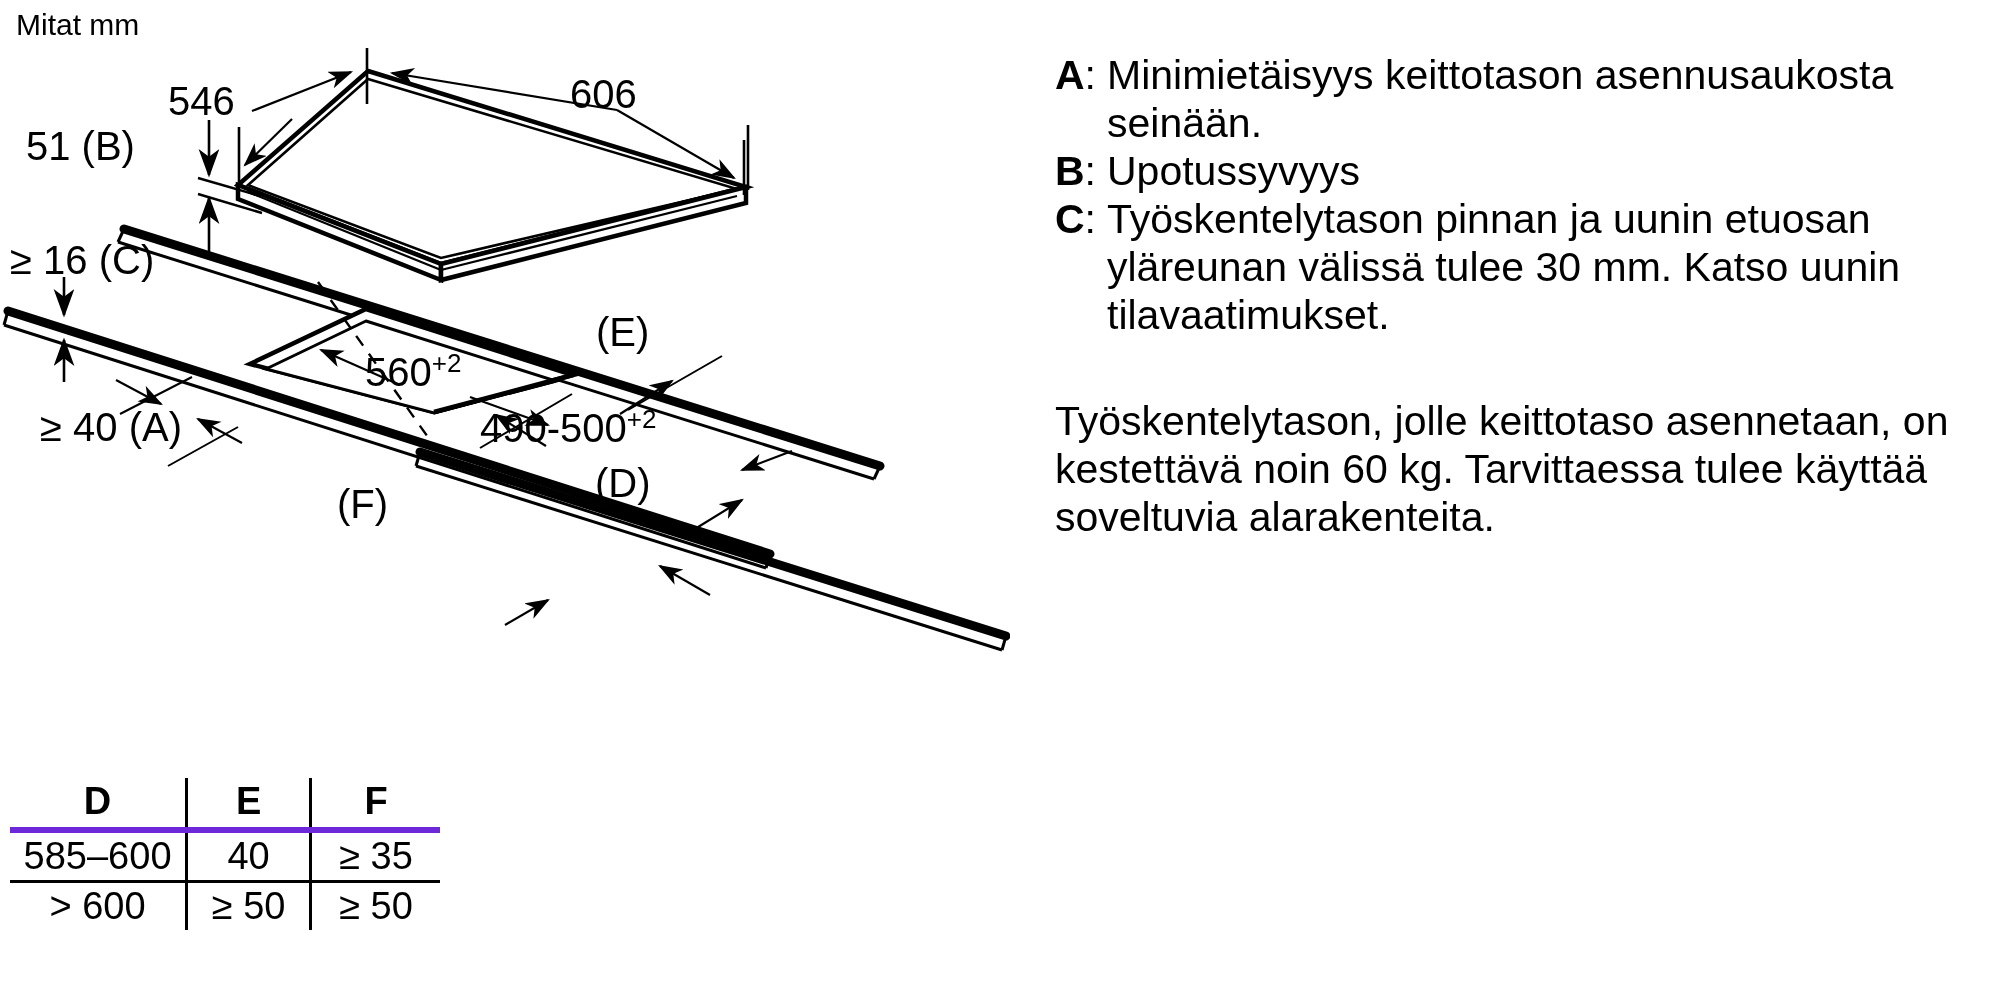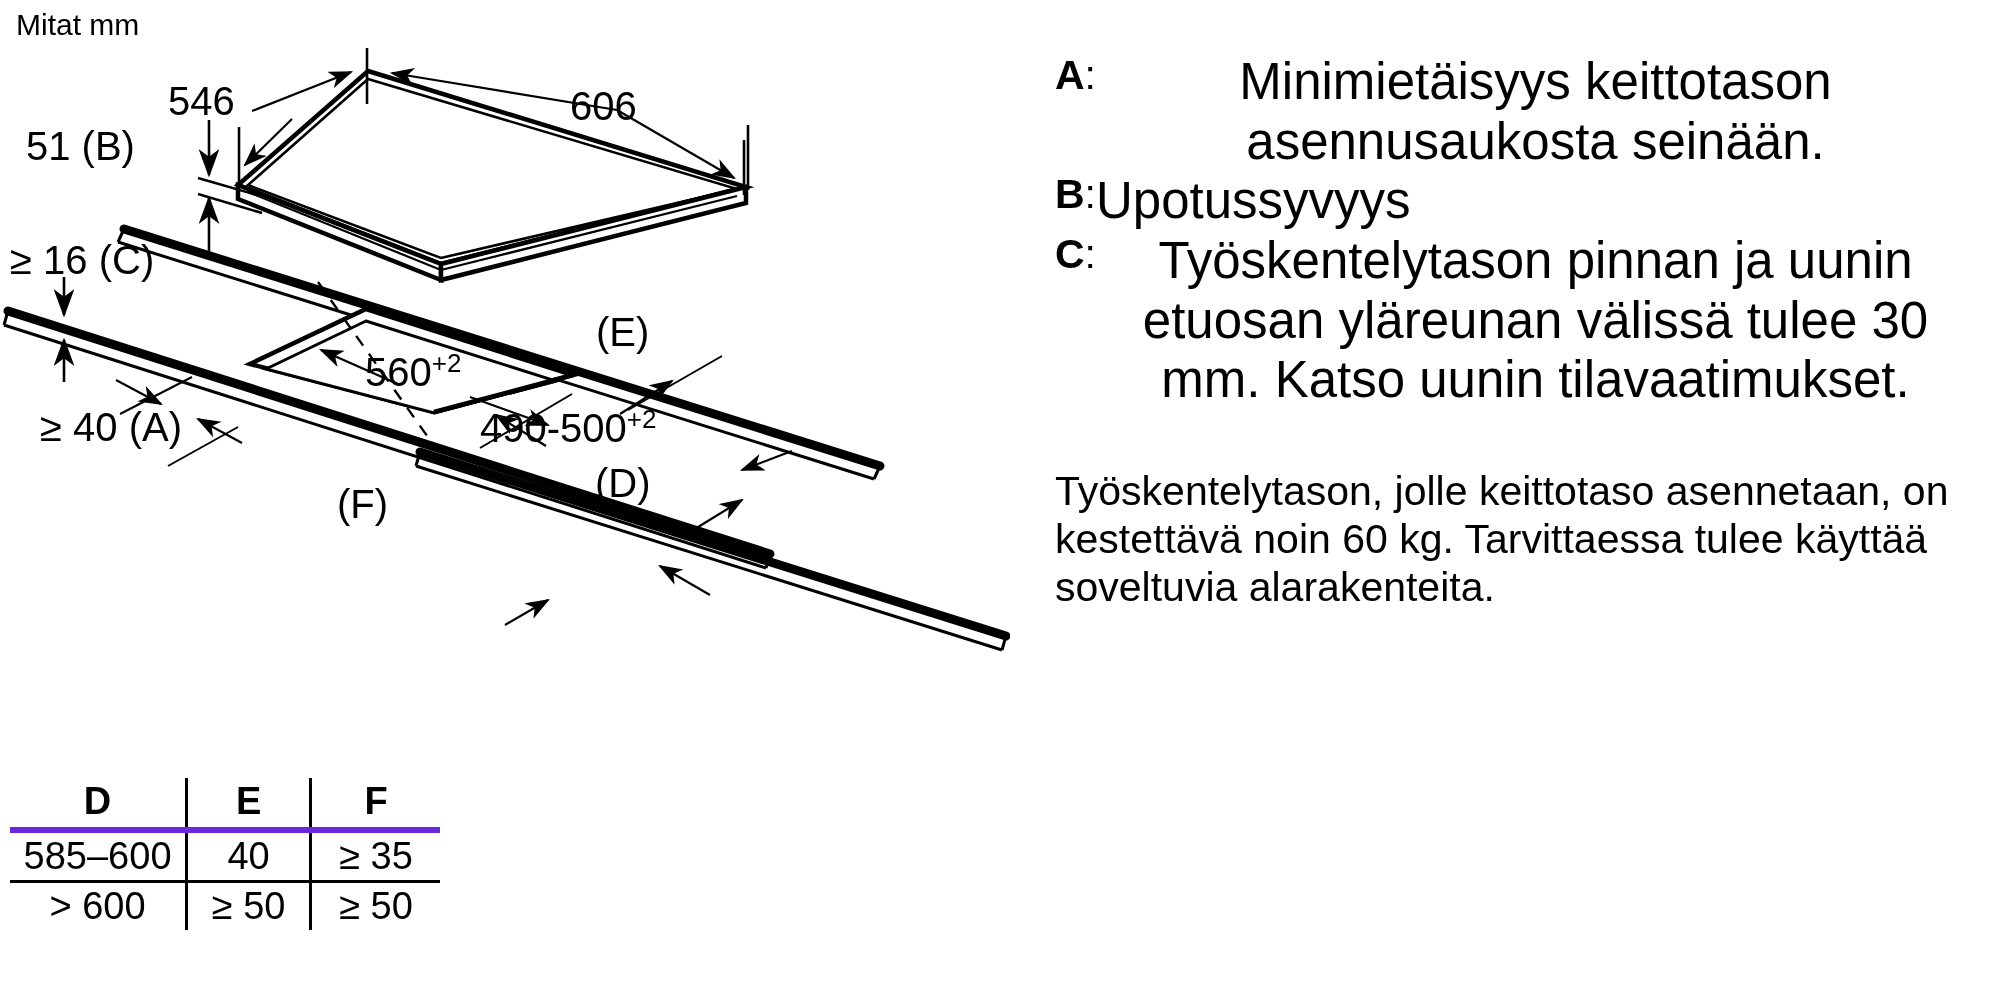--- a/index.html
+++ b/index.html
@@ -26,21 +26,21 @@
   #tbl tr.rule2 td{border-top:3px solid #000;}
   #tbl .colD{width:170px;}
   #tbl .colE{width:125px;}
   #tbl .colF{width:135px;}
 
   
   #txtblock{position:absolute;left:1055px;top:52px;width:920px;}
   .legend{display:flex;align-items:flex-start;}
   .legend .key{font-size:41px;font-weight:bold;flex:0 0 auto;}
   .legend .colon{font-size:41px;font-weight:normal;}
-  .legend .val{font-size:51px;line-height:1.17;text-align:center;}
+  .legend .val{font-size:41px;line-height:1.17;margin-left:11px;}
   .para{font-size:41px;line-height:1.17;margin-top:58px;}
 </style>
 </head>
 <body>
 
 <div id="stage">
 
   <div id="title">Mitat mm</div>
 
   <div id="diagram">
@@ -191,21 +191,21 @@
 
         <g stroke-width="2.2">
           <line x1="505" y1="625" x2="548" y2="600" marker-end="url(#ah)"></line>
         </g>
 
       </g>
     </svg>
 
     <div class="dimtxt" style="left:168px;top:81px;">546</div>
 
-    <div class="dimtxt" style="left:570px;top:86px;">606</div>
+    <div class="dimtxt" style="left:570px;top:74px;">606</div>
 
     <div class="dimtxt" style="left:26px;top:126px;">
       <span>51 (B)</span>
     </div>
 
     <div class="dimtxt" style="left:10px;top:240px;">≥ 16 (C)</div>
 
     <div class="dimtxt" style="left:40px;top:407px;">≥ 40 (A)</div>
 
     <div class="dimtxt" style="left:365px;top:352px;"><span>560</span><span class="sup">+2</span></div>

